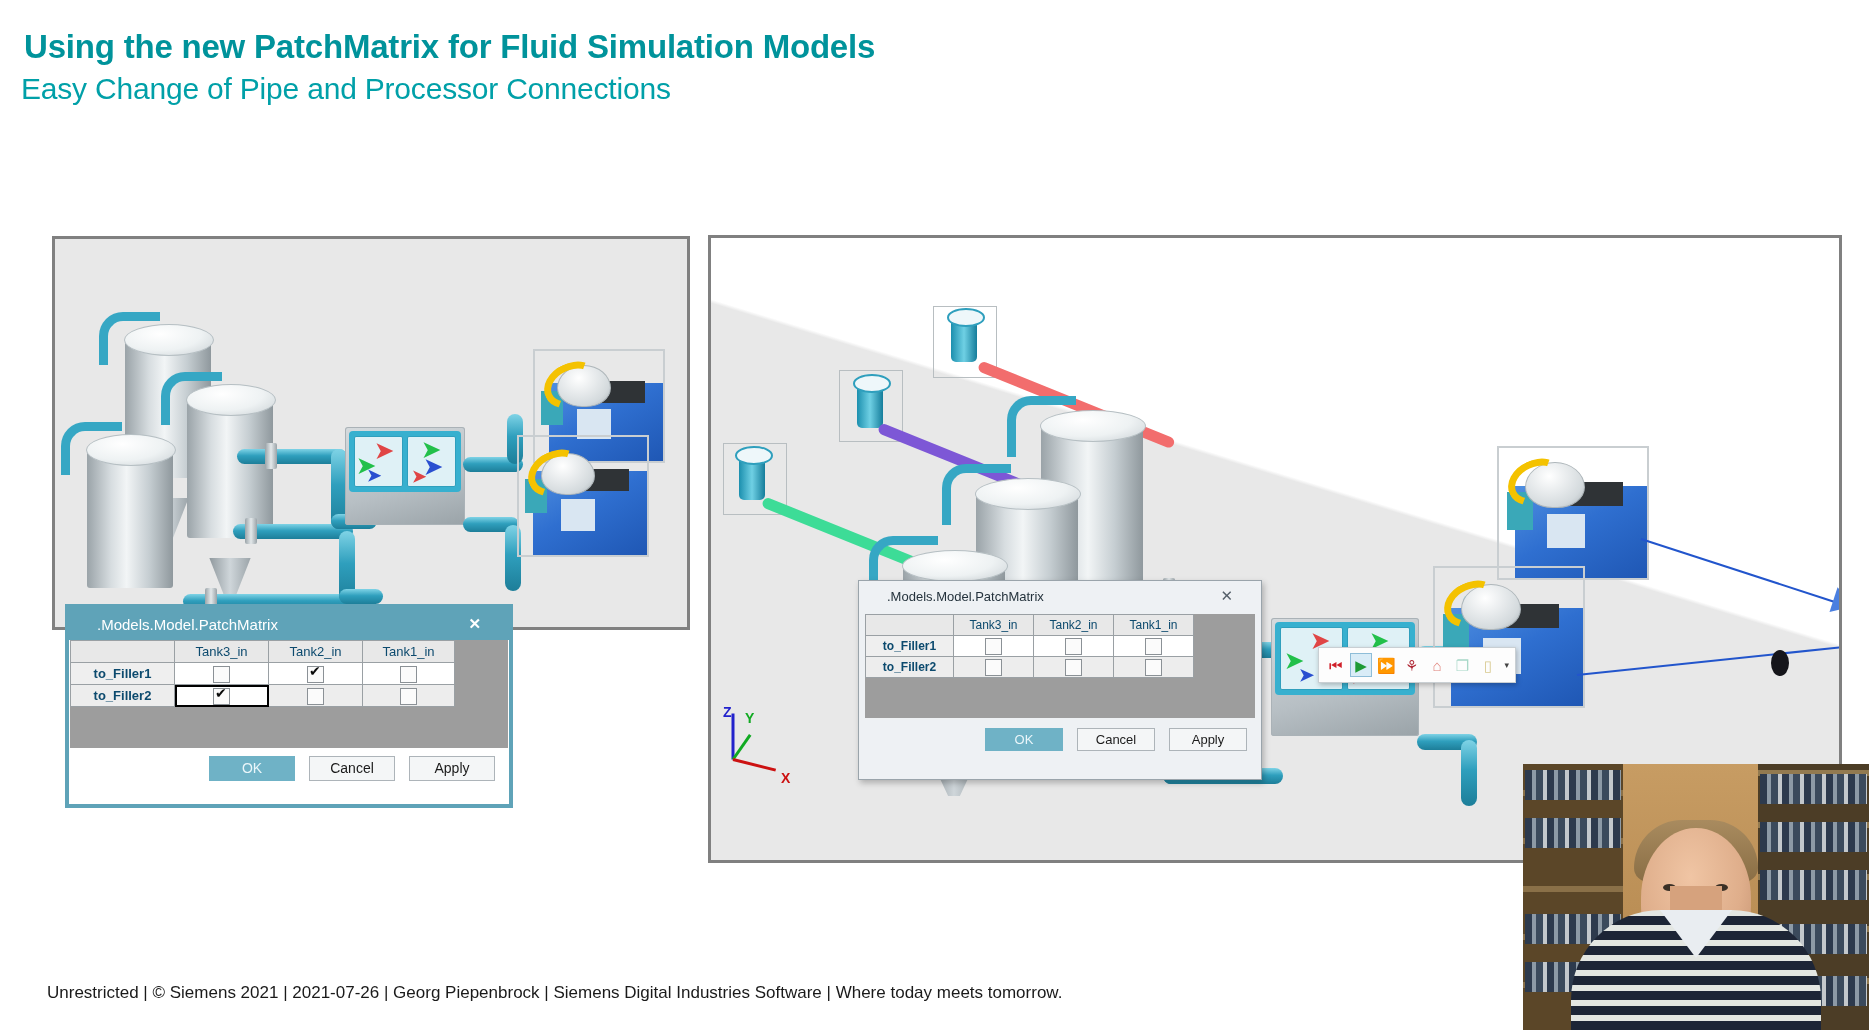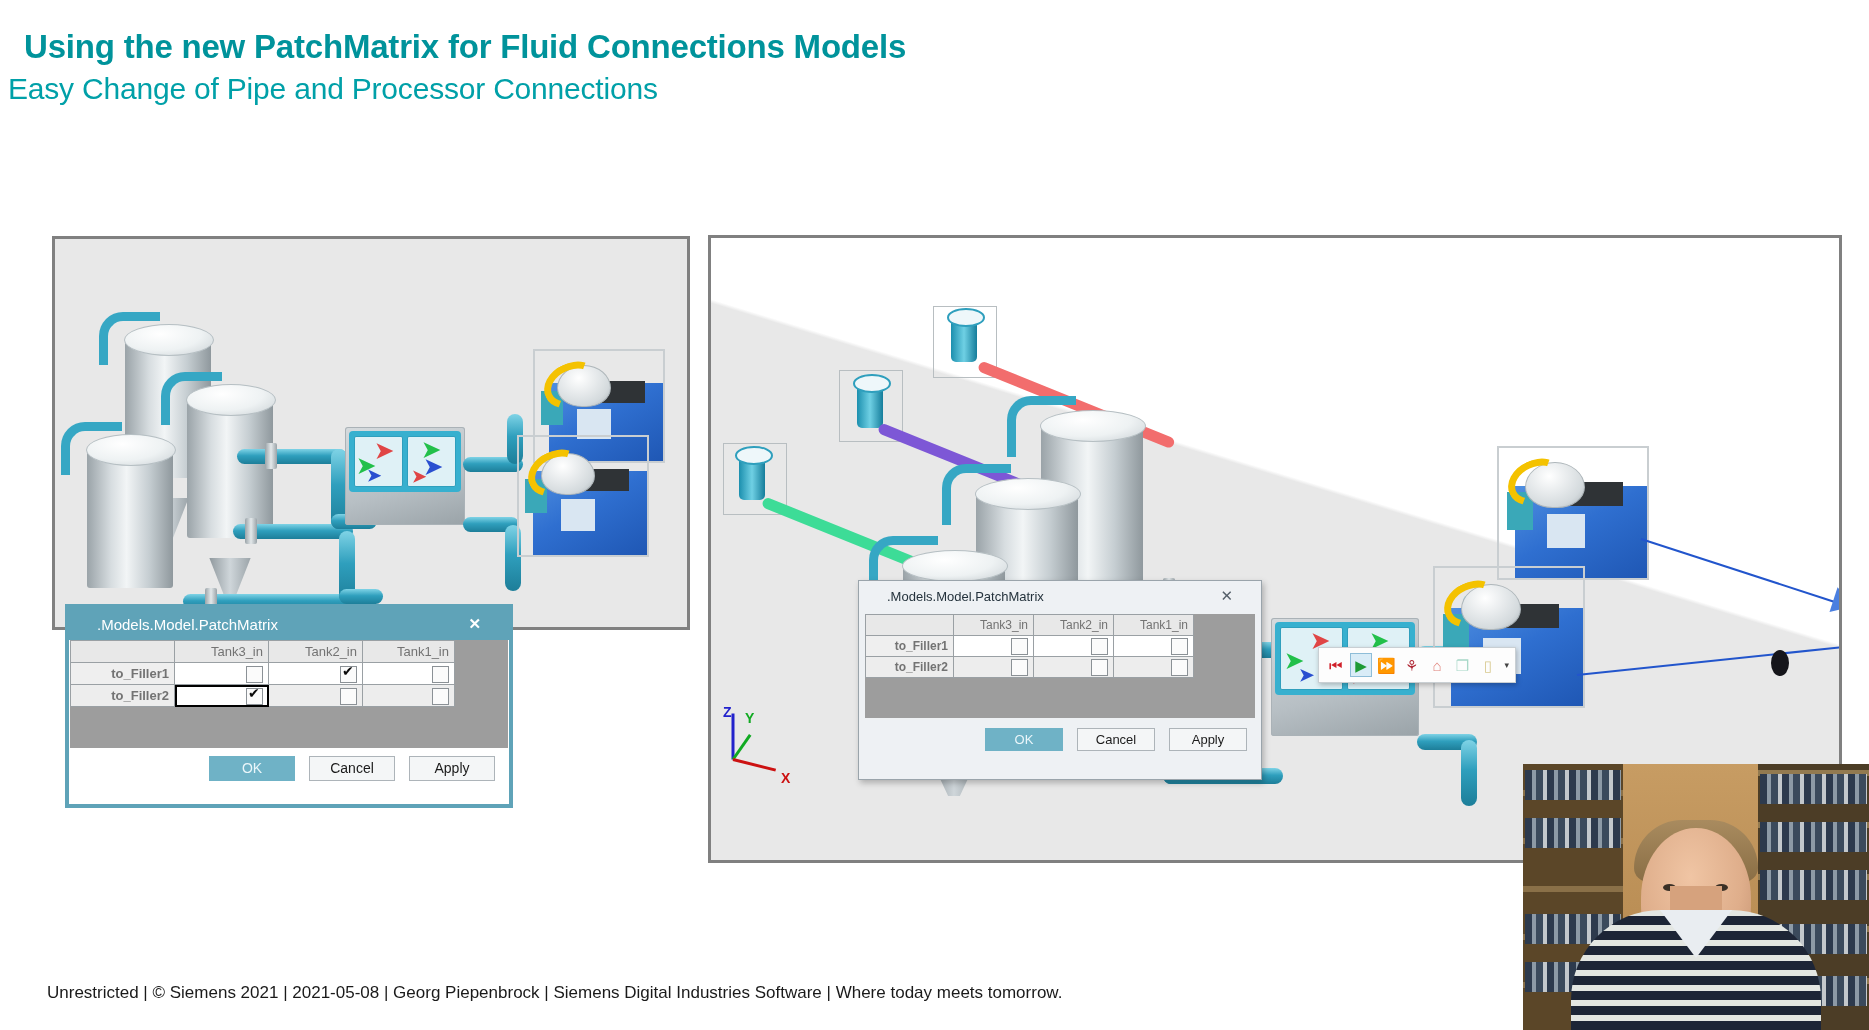--- a/index.html
+++ b/index.html
@@ -16,21 +16,21 @@
   }
 
   
   .title-main {
     position: absolute; left: 24px; top: 28px;
     font-size: 33px; font-weight: bold;
     color: #00939B; letter-spacing: -0.2px;
     white-space: nowrap;
   }
   .title-sub {
-    position: absolute; left: 8px; top: 72px;
+    position: absolute; left: 21px; top: 72px;
     font-size: 30px; font-weight: normal;
     color: #00A0A8; letter-spacing: -0.2px;
     white-space: nowrap;
   }
 
   
   .footer {
     position: absolute; left: 47px; top: 983px;
     font-size: 17px; color: #1a1a1a;
     white-space: nowrap;
@@ -192,22 +192,22 @@
   .dlg-left .dlg-body { height: 108px; margin: 0 1px; }
   .dlg-right .dlg-body { height: 104px; margin: 3px 6px 0 6px; }
 
   table.matrix { border-collapse: collapse; table-layout: fixed; }
   .dlg-left table.matrix { width: 384px; margin: 0; }
   .dlg-right table.matrix { width: 328px; margin: 0; }
   table.matrix th, table.matrix td {
     border: 1px solid #9aa0a4;
     height: 22px; box-sizing: border-box;
     font-size: 13px; font-weight: normal;
-    padding: 0 5px; text-align: right;
-    background: #f1f1f1; color: #737373;
+    padding: 0 5px; text-align: center;
+    background: #f1f1f1; color: #0c4a6e;
   }
   .dlg-right table.matrix th, .dlg-right table.matrix td { height: 21px; font-size: 12px; }
   table.matrix th { background: #e8e8e8; }
   table.matrix td.rowhdr { background: #efefef; font-weight: bold; }
   table.matrix tr.r2 td { background: #ededed; }
   table.matrix tr.r1 td.cb { background: #ffffff; }
   td.cb { position: relative; }
   .cbx {
     display: inline-block; width: 15px; height: 15px;
     border: 1px solid #8b9196; background: #fbfbfb;
@@ -295,21 +295,21 @@
   .wc-neck {
     position: absolute; left: 50%; transform: translateX(-50%); bottom: 104px;
     width: 52px; height: 40px; background: #d6a27d;
   }
 </style>
 </head>
 <body>
 
 <div class="slide">
 
-  <div class="title-main">Using the new PatchMatrix for Fluid Connections Models</div>
+  <div class="title-main">Using the new PatchMatrix for Fluid Simulation Models</div>
   <div class="title-sub">Easy Change of Pipe and Processor Connections</div>
 
   <div class="scene scene-left">
 
     <div class="tank" style="left:70px;  top:85px;  width:86px; height:180px;">
       <div class="handle"></div>
       <div class="body"></div>
       <div class="top"></div>
       <div class="cone-shape"></div>
     </div>
@@ -601,15 +601,15 @@
     <div class="wc-head">
       <div class="wc-eye" style="left:22px; top:56px;"></div>
       <div class="wc-eye" style="left:74px; top:56px;"></div>
       <div class="wc-mouth"></div>
     </div>
     <div class="wc-neck"></div>
     <div class="wc-torso"></div>
     <div class="wc-collar"></div>
   </div>
 
-  <div class="footer">Unrestricted | © Siemens 2021 | 2021-05-08 | Georg Piepenbrock | Siemens Digital Industries Software | Where today meets tomorrow.</div>
+  <div class="footer">Unrestricted | © Siemens 2021 | 2021-07-26 | Georg Piepenbrock | Siemens Digital Industries Software | Where today meets tomorrow.</div>
 
 </div>
 
 </body></html>

